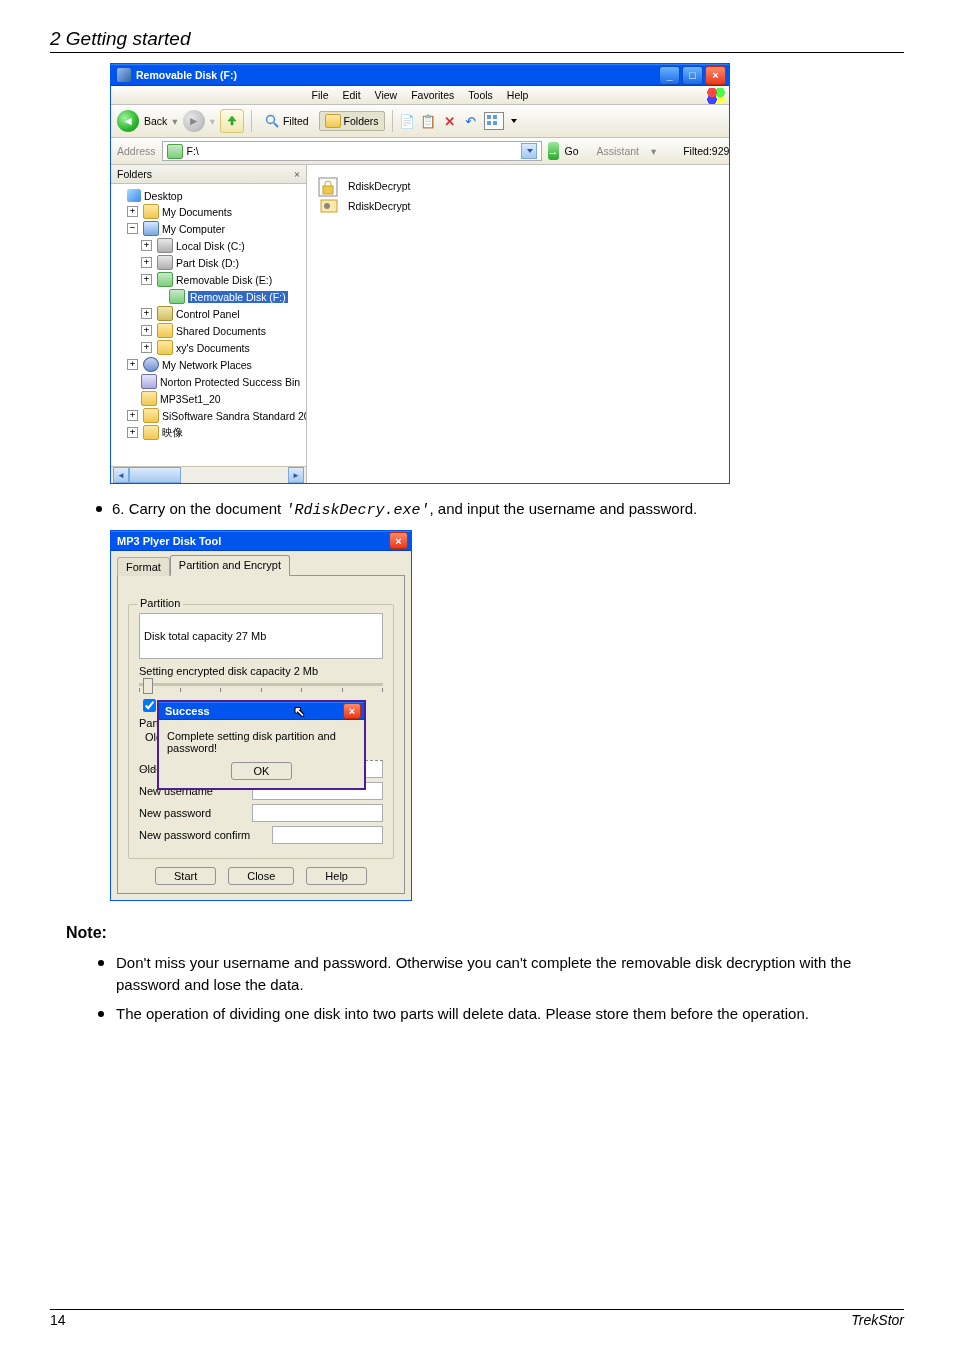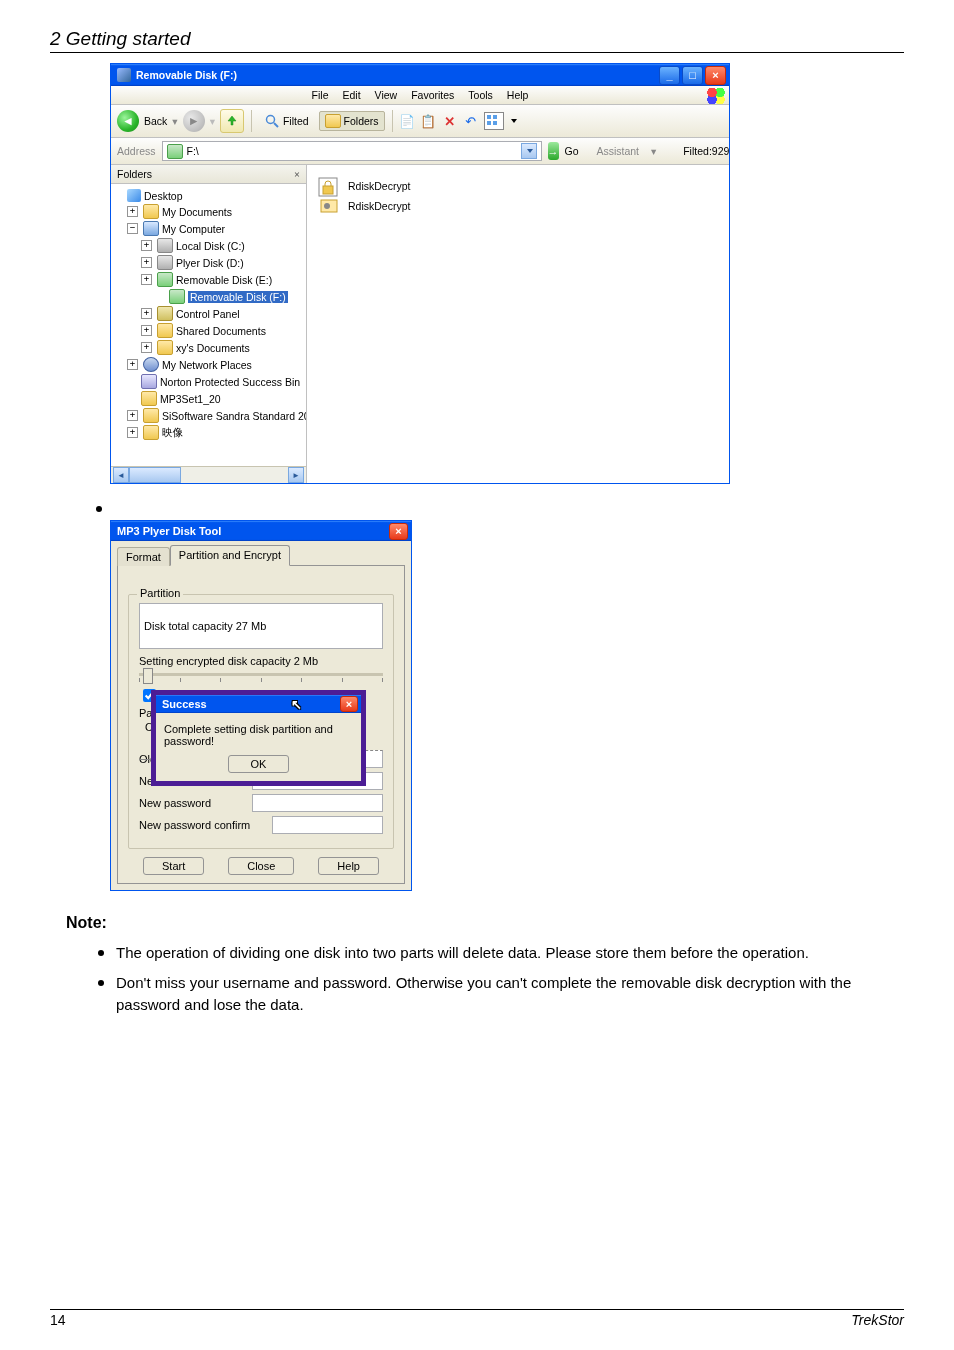--- a/index.html
+++ b/index.html
@@ -191,30 +191,30 @@
   .tab.active{position:relative;z-index:2;border-bottom:1px solid #ece9d8;}
   .tab-pane{border:1px solid #949494;padding:8px 10px;background:#ece9d8;}
   .groupbox{border:1px solid #c8c4b0;border-radius:2px;padding:8px 10px 10px 10px;margin:20px 0 8px 0;position:relative;}
   .groupbox .gb-title{position:absolute;top:-8px;left:8px;background:#ece9d8;padding:0 3px;font-size:11px;}
   .field-input{background:#fff;border:1px solid #abadb3;padding:16px 4px;font-size:11px;}
   .slider-track{height:3px;background:#c8c4b0;position:relative;margin:6px 0 2px 0;}
   .slider-thumb{position:absolute;top:-5px;width:8px;height:14px;background:#ece9d8;border:1px solid #888;left:4px;}
   .slider-ticks{display:flex;justify-content:space-between;height:4px;}
   .slider-ticks span{width:1px;height:4px;background:#888;}
 
-  .sub-dlg{position:absolute;left:12px;top:4px;width:205px;border:5px solid #4c1d95;background:#ece9d8;}
+  .sub-dlg{position:absolute;left:18px;top:4px;width:205px;border:2px solid #4c1d95;background:#ece9d8;}
   .sub-dlg .title-bar{height:18px;justify-content:space-between;padding:0 3px 0 6px;}
   .sub-body{padding:10px 8px 8px 8px;font-size:11px;}
   .ok-btn{display:block;margin:8px auto 0 auto;padding:2px 22px;background:#ece9d8;border:1px solid #949494;border-radius:3px;font-size:11px;}
   .cursor-arrow{position:absolute;left:135px;top:2px;font-size:13px;color:#fff;text-shadow:1px 1px 0 #000,-1px -1px 0 #000,1px -1px 0 #000,-1px 1px 0 #000;}
 
   .frow{display:flex;align-items:center;gap:8px;margin:4px 0;}
   .frow label{width:105px;font-size:11px;}
   .frow-input{flex:1;height:16px;background:#fff;border:1px solid #abadb3;}
-  .btn-row{display:flex;justify-content:center;gap:24px;margin-top:8px;}
+  .btn-row{display:flex;justify-content:center;gap:12px;margin-top:8px;}
   .dlg-btn{padding:2px 18px;background:#ece9d8;border:1px solid #949494;border-radius:3px;font-size:11px;}
 
   
   .body-text { font-size:15px; line-height:1.45; }
   .bullet-line { display:flex; margin: 14px 0 8px 46px; }
   .bullet-dot { width:6px;height:6px;background:#000;border-radius:50%;margin:8px 10px 0 0;flex-shrink:0;}
   .note-head { font-weight:bold;font-size:16px;margin:20px 0 6px 16px;}
   .note-item { display:flex; margin: 8px 0 8px 48px; }
   .note-item .bullet-dot{margin:8px 12px 0 0;}
   .code{font-family:'Courier New',monospace;font-style:italic;}
@@ -334,21 +334,21 @@
                 <span>My Computer</span>
               </div>
             <div class="tree-row ind2">
                 <span class="tw">+</span>
                 <span class="tree-icon ico-drive"></span>
                 <span>Local Disk (C:)</span>
               </div>
             <div class="tree-row ind2">
                 <span class="tw">+</span>
                 <span class="tree-icon ico-drive"></span>
-                <span>Plyer Disk (D:)</span>
+                <span>Part Disk (D:)</span>
               </div>
             <div class="tree-row ind2">
                 <span class="tw">+</span>
                 <span class="tree-icon ico-rdrive"></span>
                 <span>Removable Disk (E:)</span>
               </div>
             <div class="tree-row ind3">
                 <span class="tw empty"></span>
                 <span class="tree-icon ico-rdrive"></span>
                 <span class="selected">Removable Disk (F:)</span>
@@ -419,20 +419,23 @@
             <span>RdiskDecrypt</span>
           </div>
         </div>
       </div>
     </div>
   </div>
 
   <div class="body-text">
     <div class="bullet-line">
       <span class="bullet-dot"></span>
+      <div>
+        <span>6. Carry on the document </span><span class="code">'RdiskDecry.exe'</span><span>, and input the username and password.</span>
+      </div>
     </div>
   </div>
 
   <div class="dlg">
     <div class="title-bar">
       <span>MP3 Plyer Disk Tool</span>
       <span class="win-btn close" style="width:17px;height:15px;">×</span>
     </div>
     <div class="dlg-body">
       <div class="tabs">
@@ -501,25 +504,25 @@
           <button class="dlg-btn">Help</button>
         </div>
       </div>
     </div>
   </div>
 
   <div class="body-text">
     <div class="note-head">Note:</div>
     <div class="note-item">
       <span class="bullet-dot"></span>
-      <div>The operation of dividing one disk into two parts will delete data. Please store them before the operation.</div>
+      <div>Don't miss your username and password. Otherwise you can't complete the removable disk decryption with the password and lose the data.</div>
     </div>
     <div class="note-item">
       <span class="bullet-dot"></span>
-      <div>Don't miss your username and password. Otherwise you can't complete the removable disk decryption with the password and lose the data.</div>
+      <div>The operation of dividing one disk into two parts will delete data. Please store them before the operation.</div>
     </div>
   </div>
 
   <div class="footer">
     <span class="pnum">14</span>
     <span class="brand">TrekStor</span>
   </div>
 </div>
 
 </body></html>

